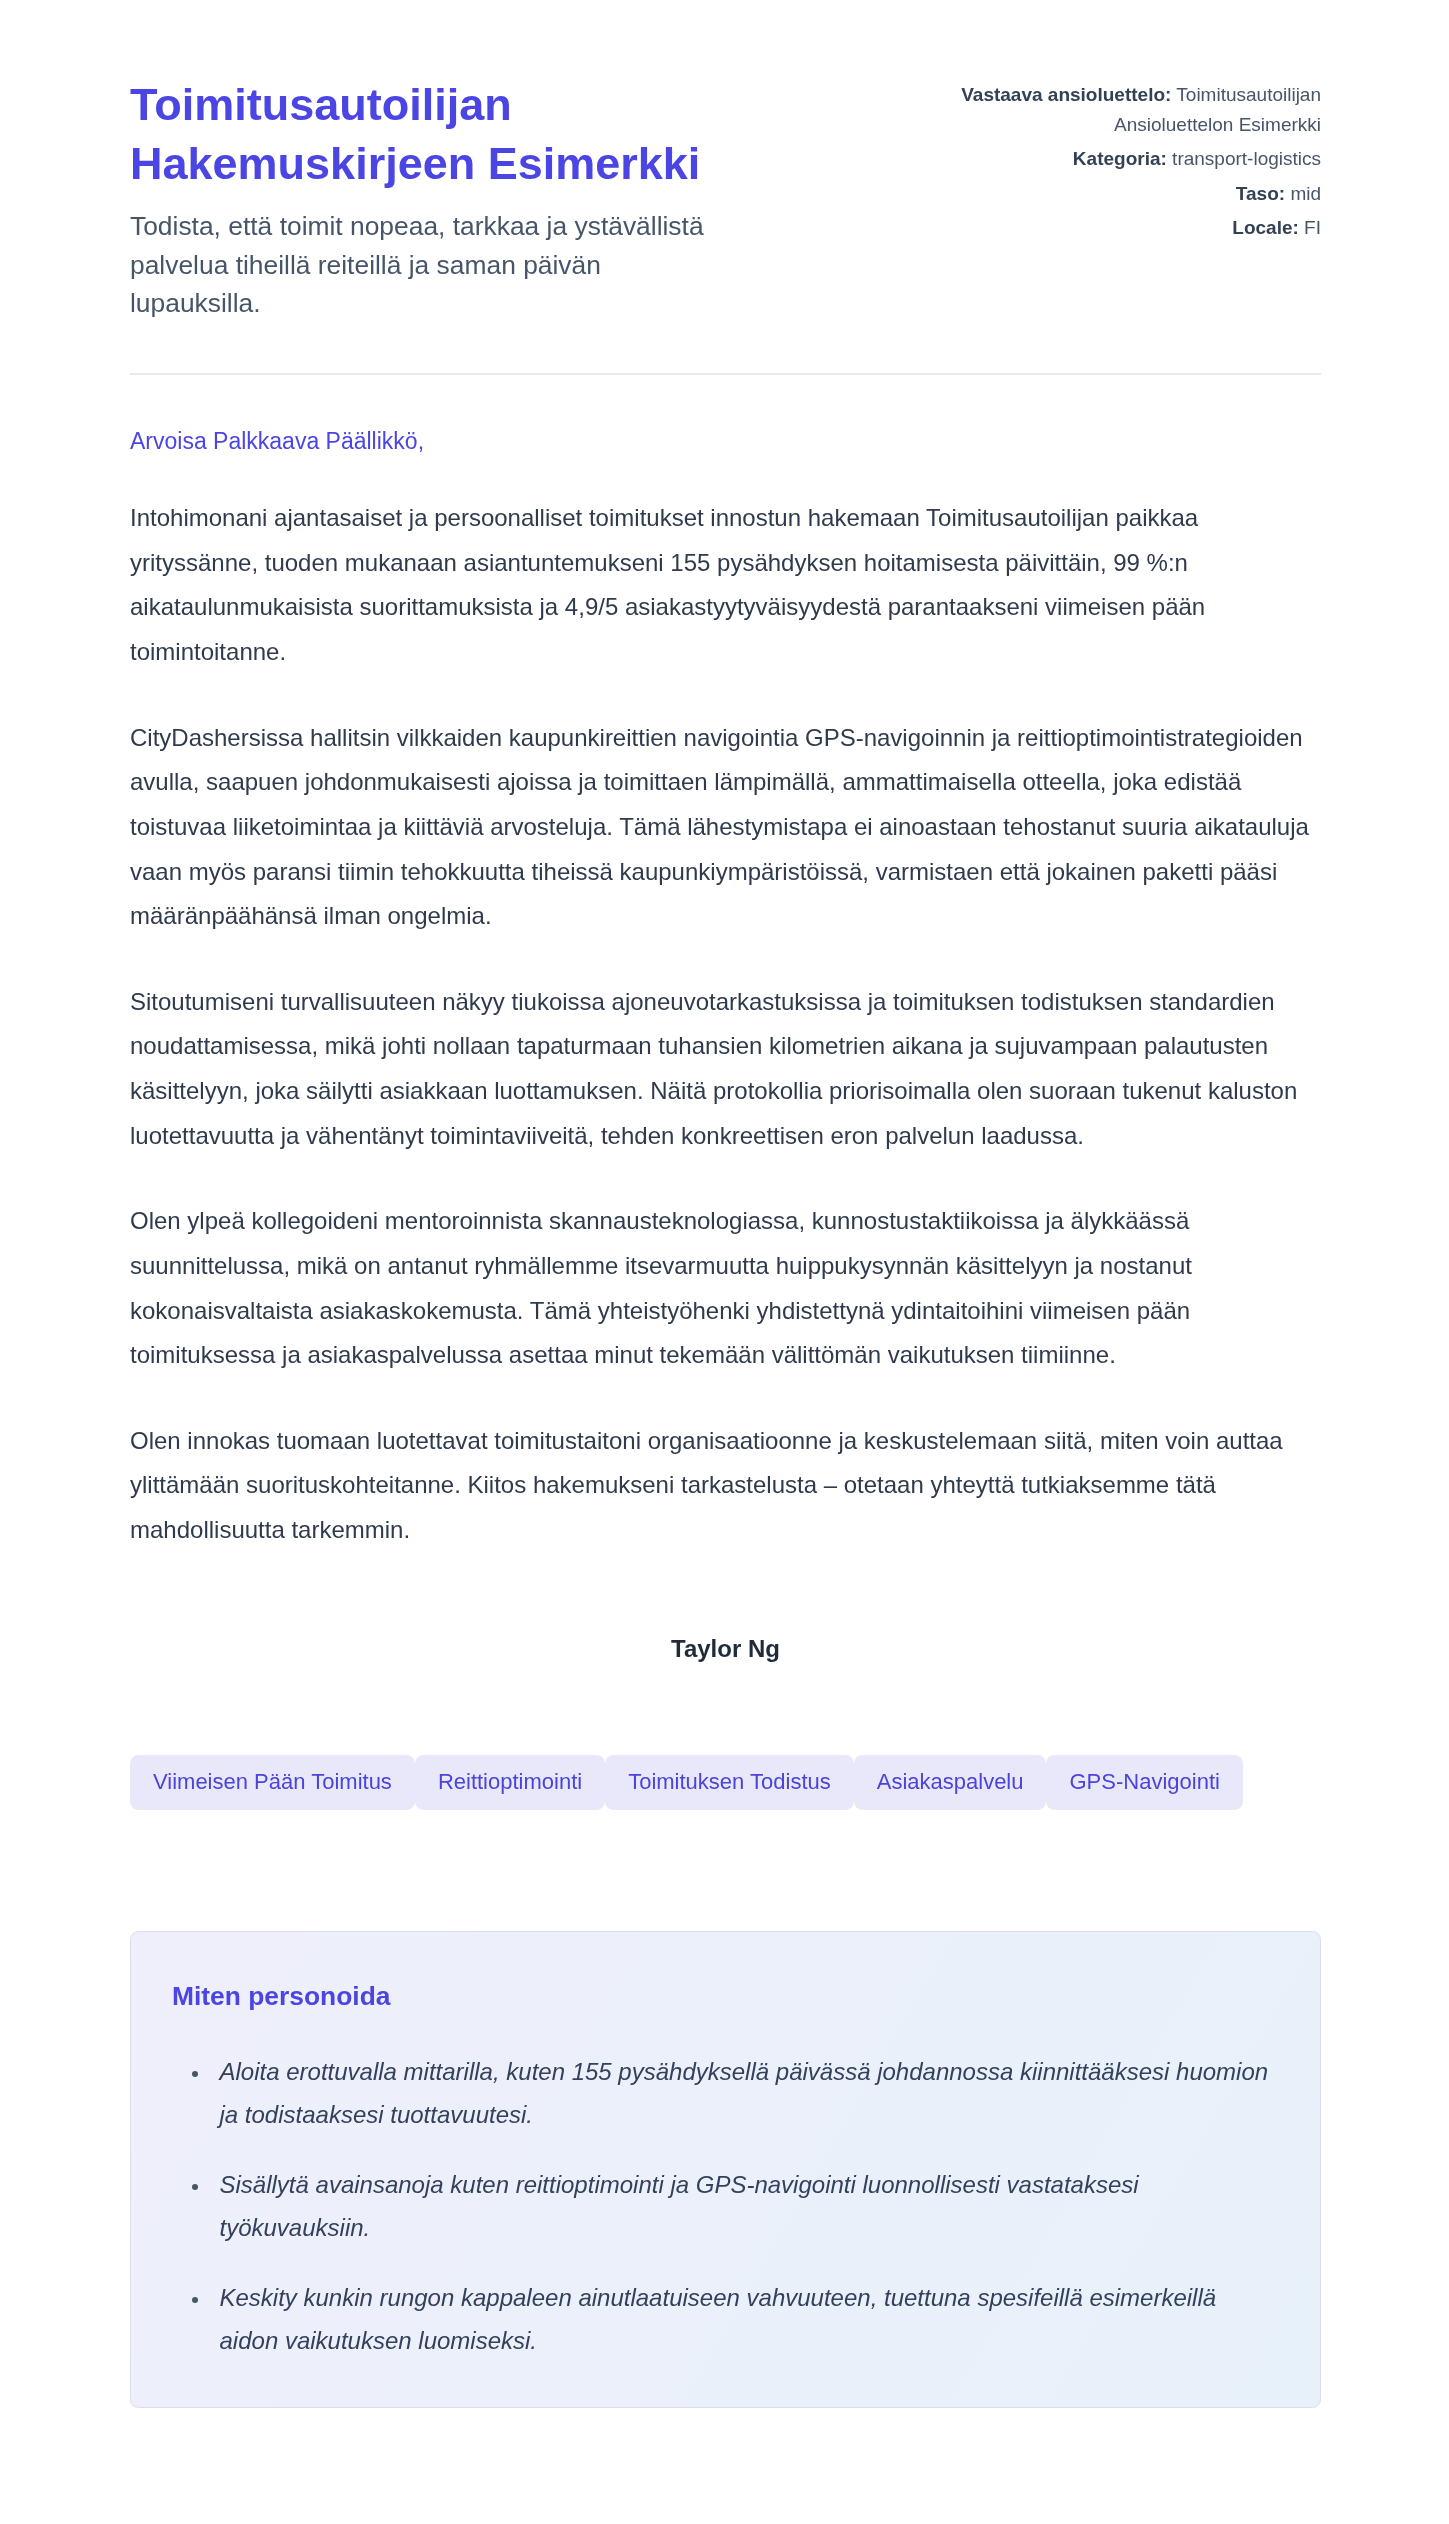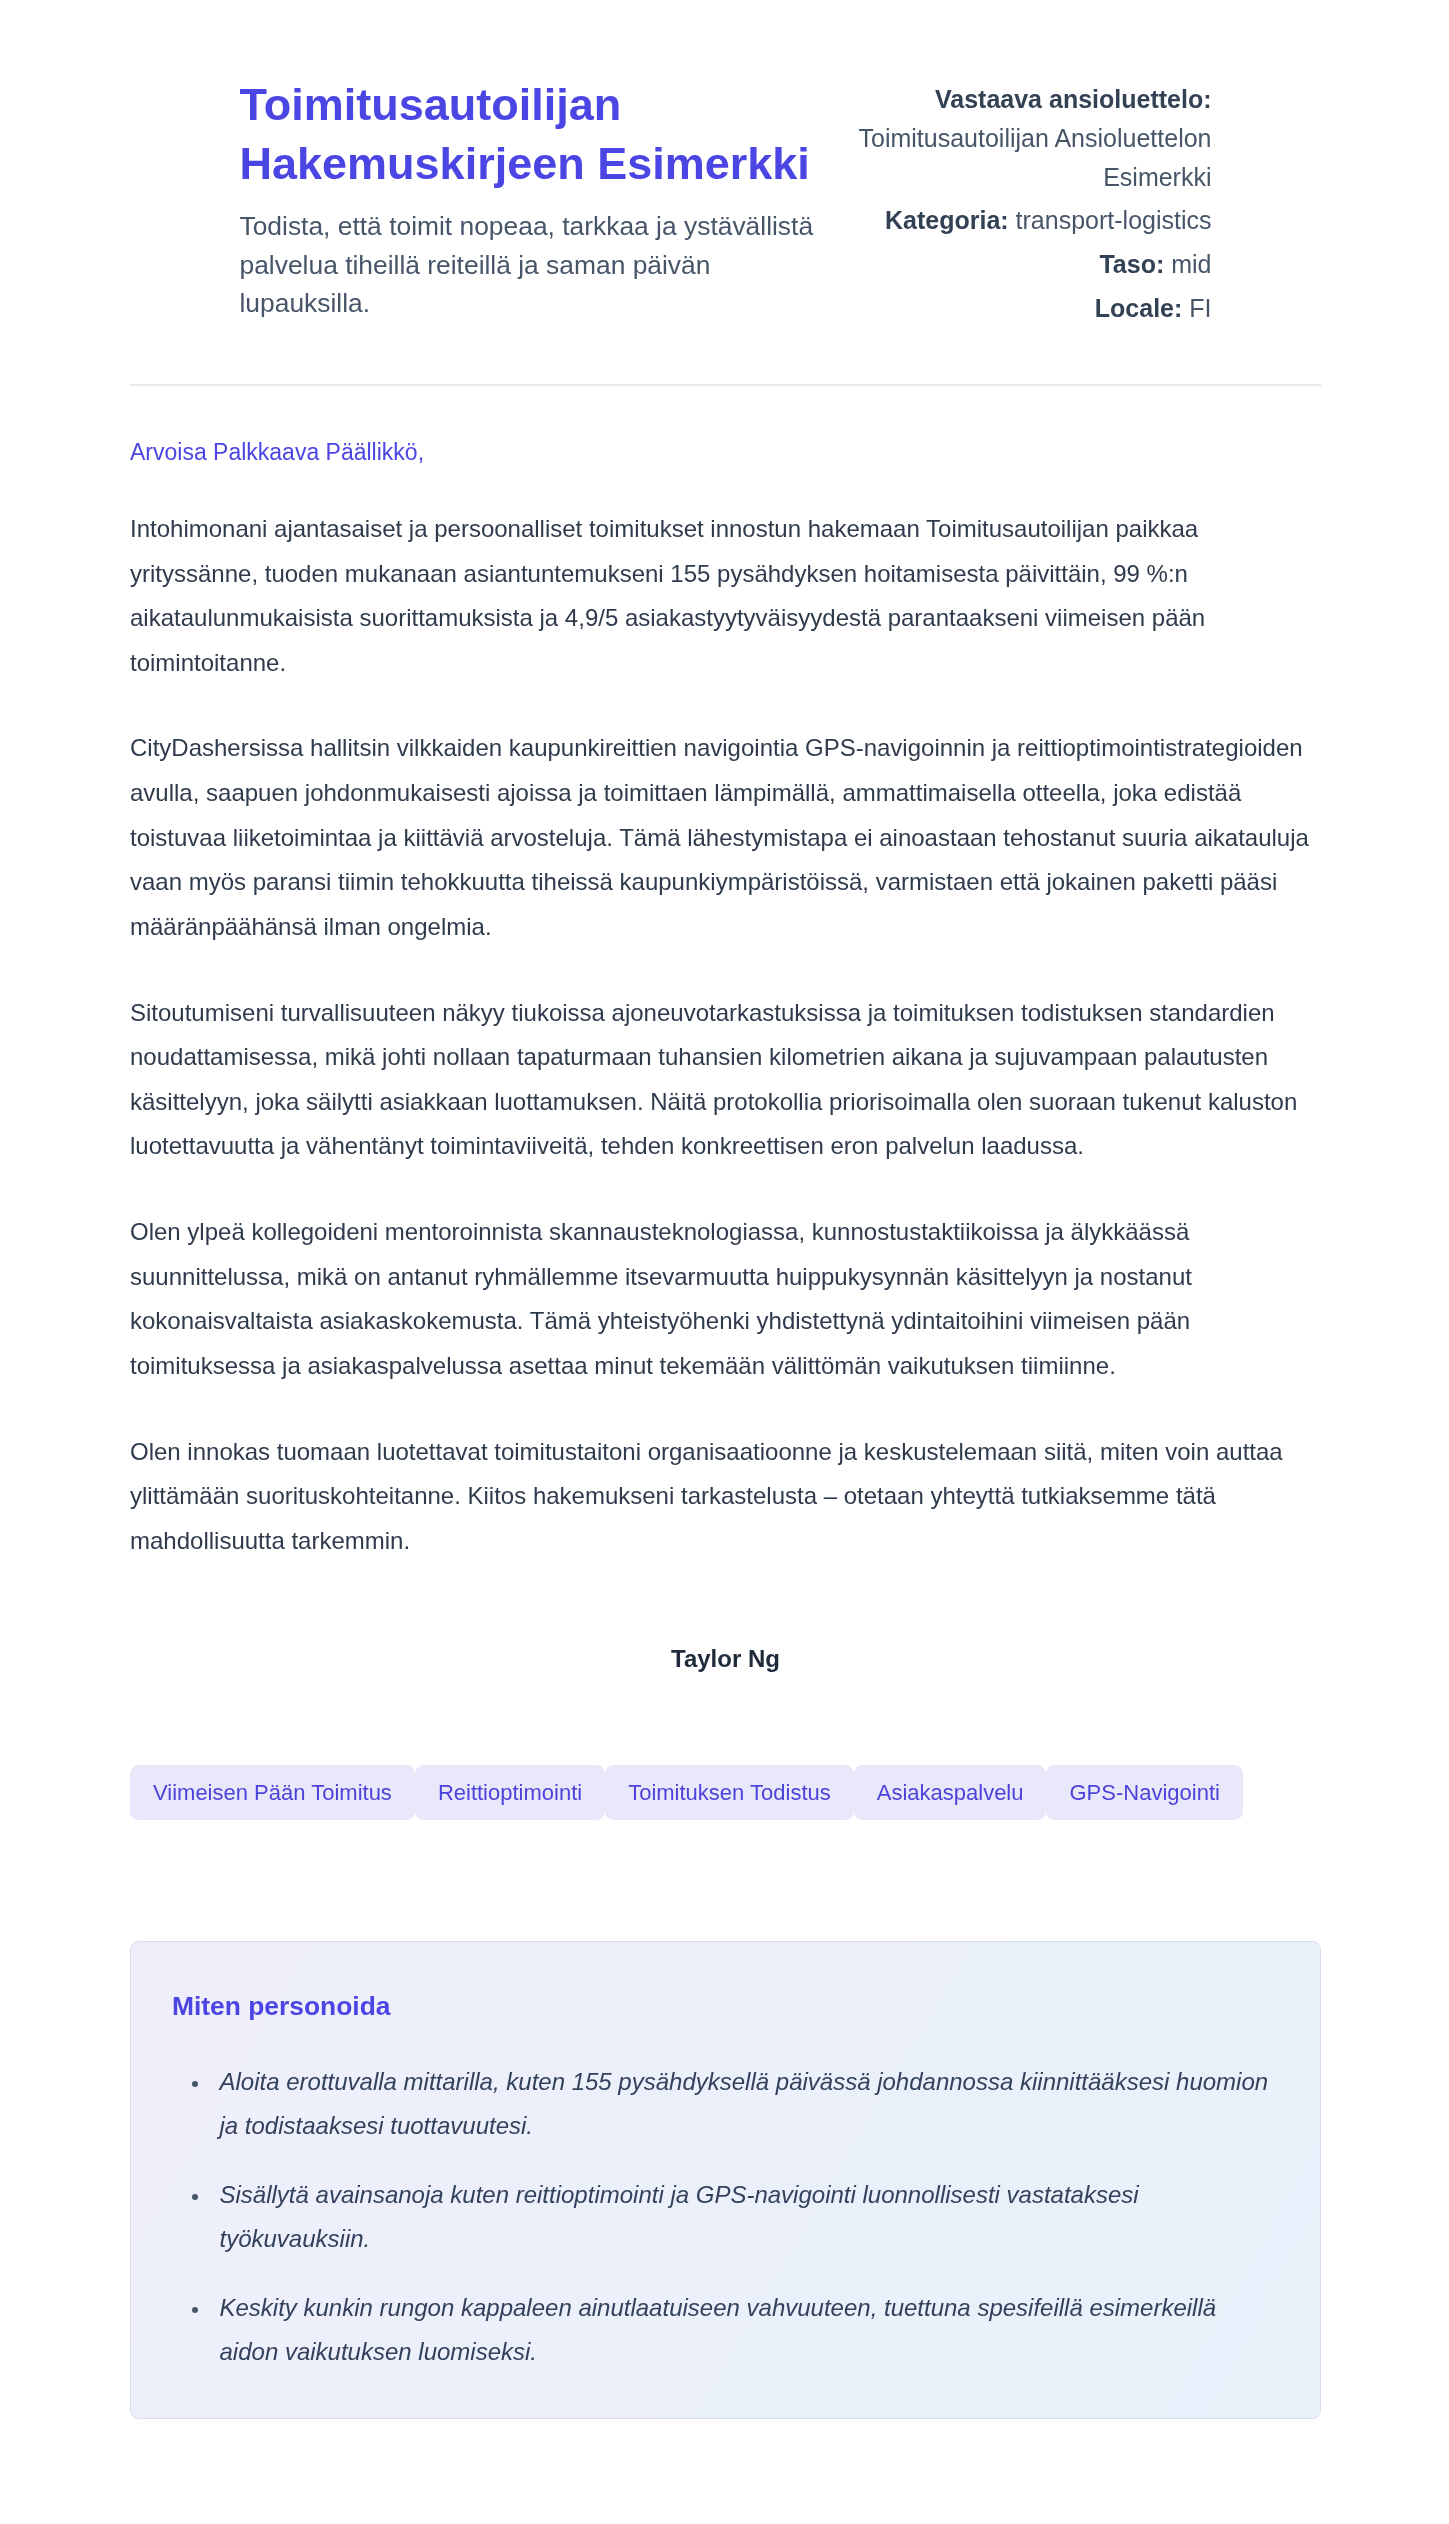--- a/index.html
+++ b/index.html
@@ -9,42 +9,42 @@
     min-height: 2525px;
     font-family: "Liberation Sans", sans-serif;
     color: #33415c;
   }
   .page {
     width: 1449px;
     padding: 75px 128px 68px 130px;
   }
 
   
-  .header { display: flex; justify-content: center; align-items: flex-start; }
+  .header { display: flex; justify-content: space-between; align-items: flex-start; }
   .header-left { max-width: 733px; }
   .doc-title {
     font-size: 45px;
     line-height: 1.32;
     font-weight: 700;
     color: #4b45e3;
     max-width: 597px;
     letter-spacing: 0;
   }
   .doc-subtitle {
     margin-top: 13.6px;
     font-size: 26.4px;
     line-height: 1.45;
     font-weight: 400;
     color: #475569;
     max-width: 580px;
   }
   .meta {
     max-width: 375px;
     text-align: right;
-    font-size: 25px;
+    font-size: 19px;
     line-height: 1.55;
     color: #475569;
     padding-top: 5.1px;
   }
   .meta .meta-row { margin-bottom: 5.1px; }
   .meta .lbl { font-weight: 700; color: #334155; }
 
   .divider {
     border: none;
     border-top: 2.6px solid #e9e9e9;

